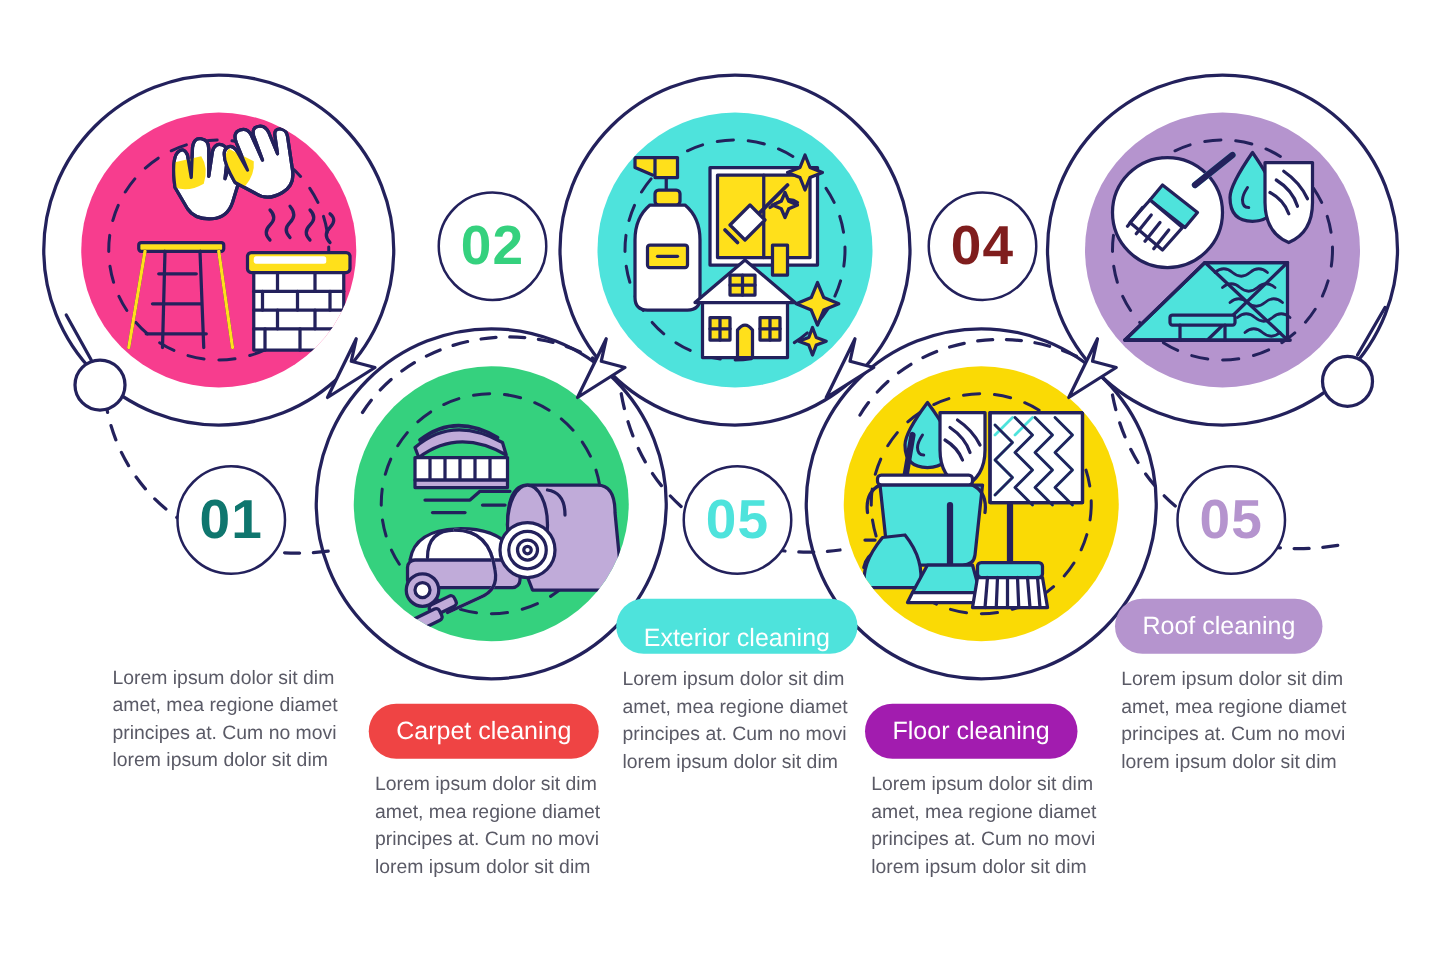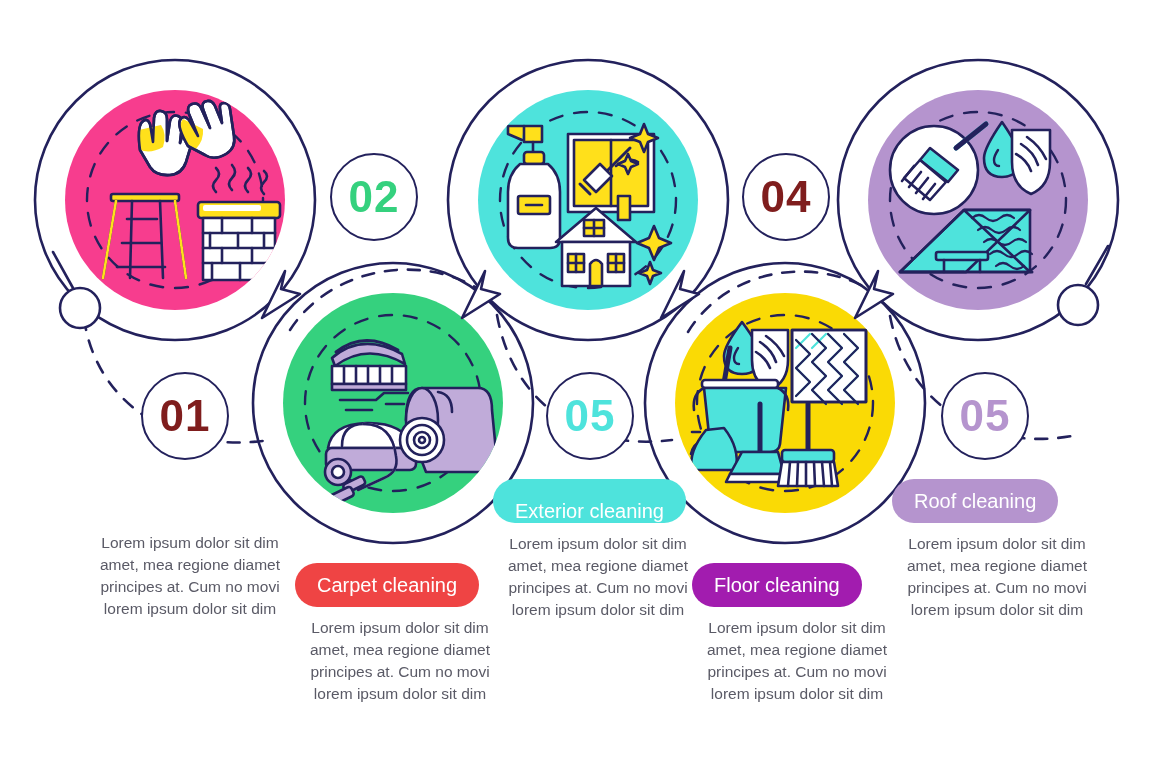--- a/index.html
+++ b/index.html
@@ -24,21 +24,21 @@
   .pill{
     position:absolute;height:44px;border-radius:22px;
     display:flex;align-items:center;
     padding:0 22px;box-sizing:border-box;
     color:#ffffff;font-size:20px;white-space:nowrap;
   }
 
   
   .desc{
     position:absolute;width:200px;
-    font-size:15.5px;line-height:1.42;color:#5a5a66;text-align:center;
+    font-size:15.5px;line-height:1.42;color:#5a5a66;
   }
 </style>
 </head>
 <body>
 
 <div id="stage">
 
   <svg id="bg-svg" viewBox="0 0 1160 772">
     <defs>
       <clipPath id="clip1">
@@ -350,24 +350,24 @@
     </g>
 
     <g fill="#ffffff" stroke="#23215c" stroke-width="2.6" stroke-linejoin="round">
       <path d="M262 318 L300 294 L281 289 L285 271 Z"></path>
       <path d="M462 318 L500 294 L481 289 L485 271 Z"></path>
       <path d="M661 318 L699 294 L680 289 L684 271 Z"></path>
       <path d="M855 318 L893 294 L874 289 L878 271 Z"></path>
     </g>
   </svg>
 
-  <div class="num-badge" style="left:141px;top:372px;color:#7f1d1d;">
+  <div class="num-badge" style="left:141px;top:372px;color:#0f766e;">
     <span>01</span>
   </div>
-  <div class="num-badge" style="left:330px;top:153px;color:#35d17e;">
+  <div class="num-badge" style="left:350px;top:153px;color:#35d17e;">
     <span>02</span>
   </div>
   <div class="num-badge" style="left:546px;top:372px;color:#4ee3dc;">
     <span>05</span>
   </div>
   <div class="num-badge" style="left:742px;top:153px;color:#7f1d1d;">
     <span>04</span>
   </div>
   <div class="num-badge" style="left:941px;top:372px;color:#b594ce;">
     <span>05</span>

